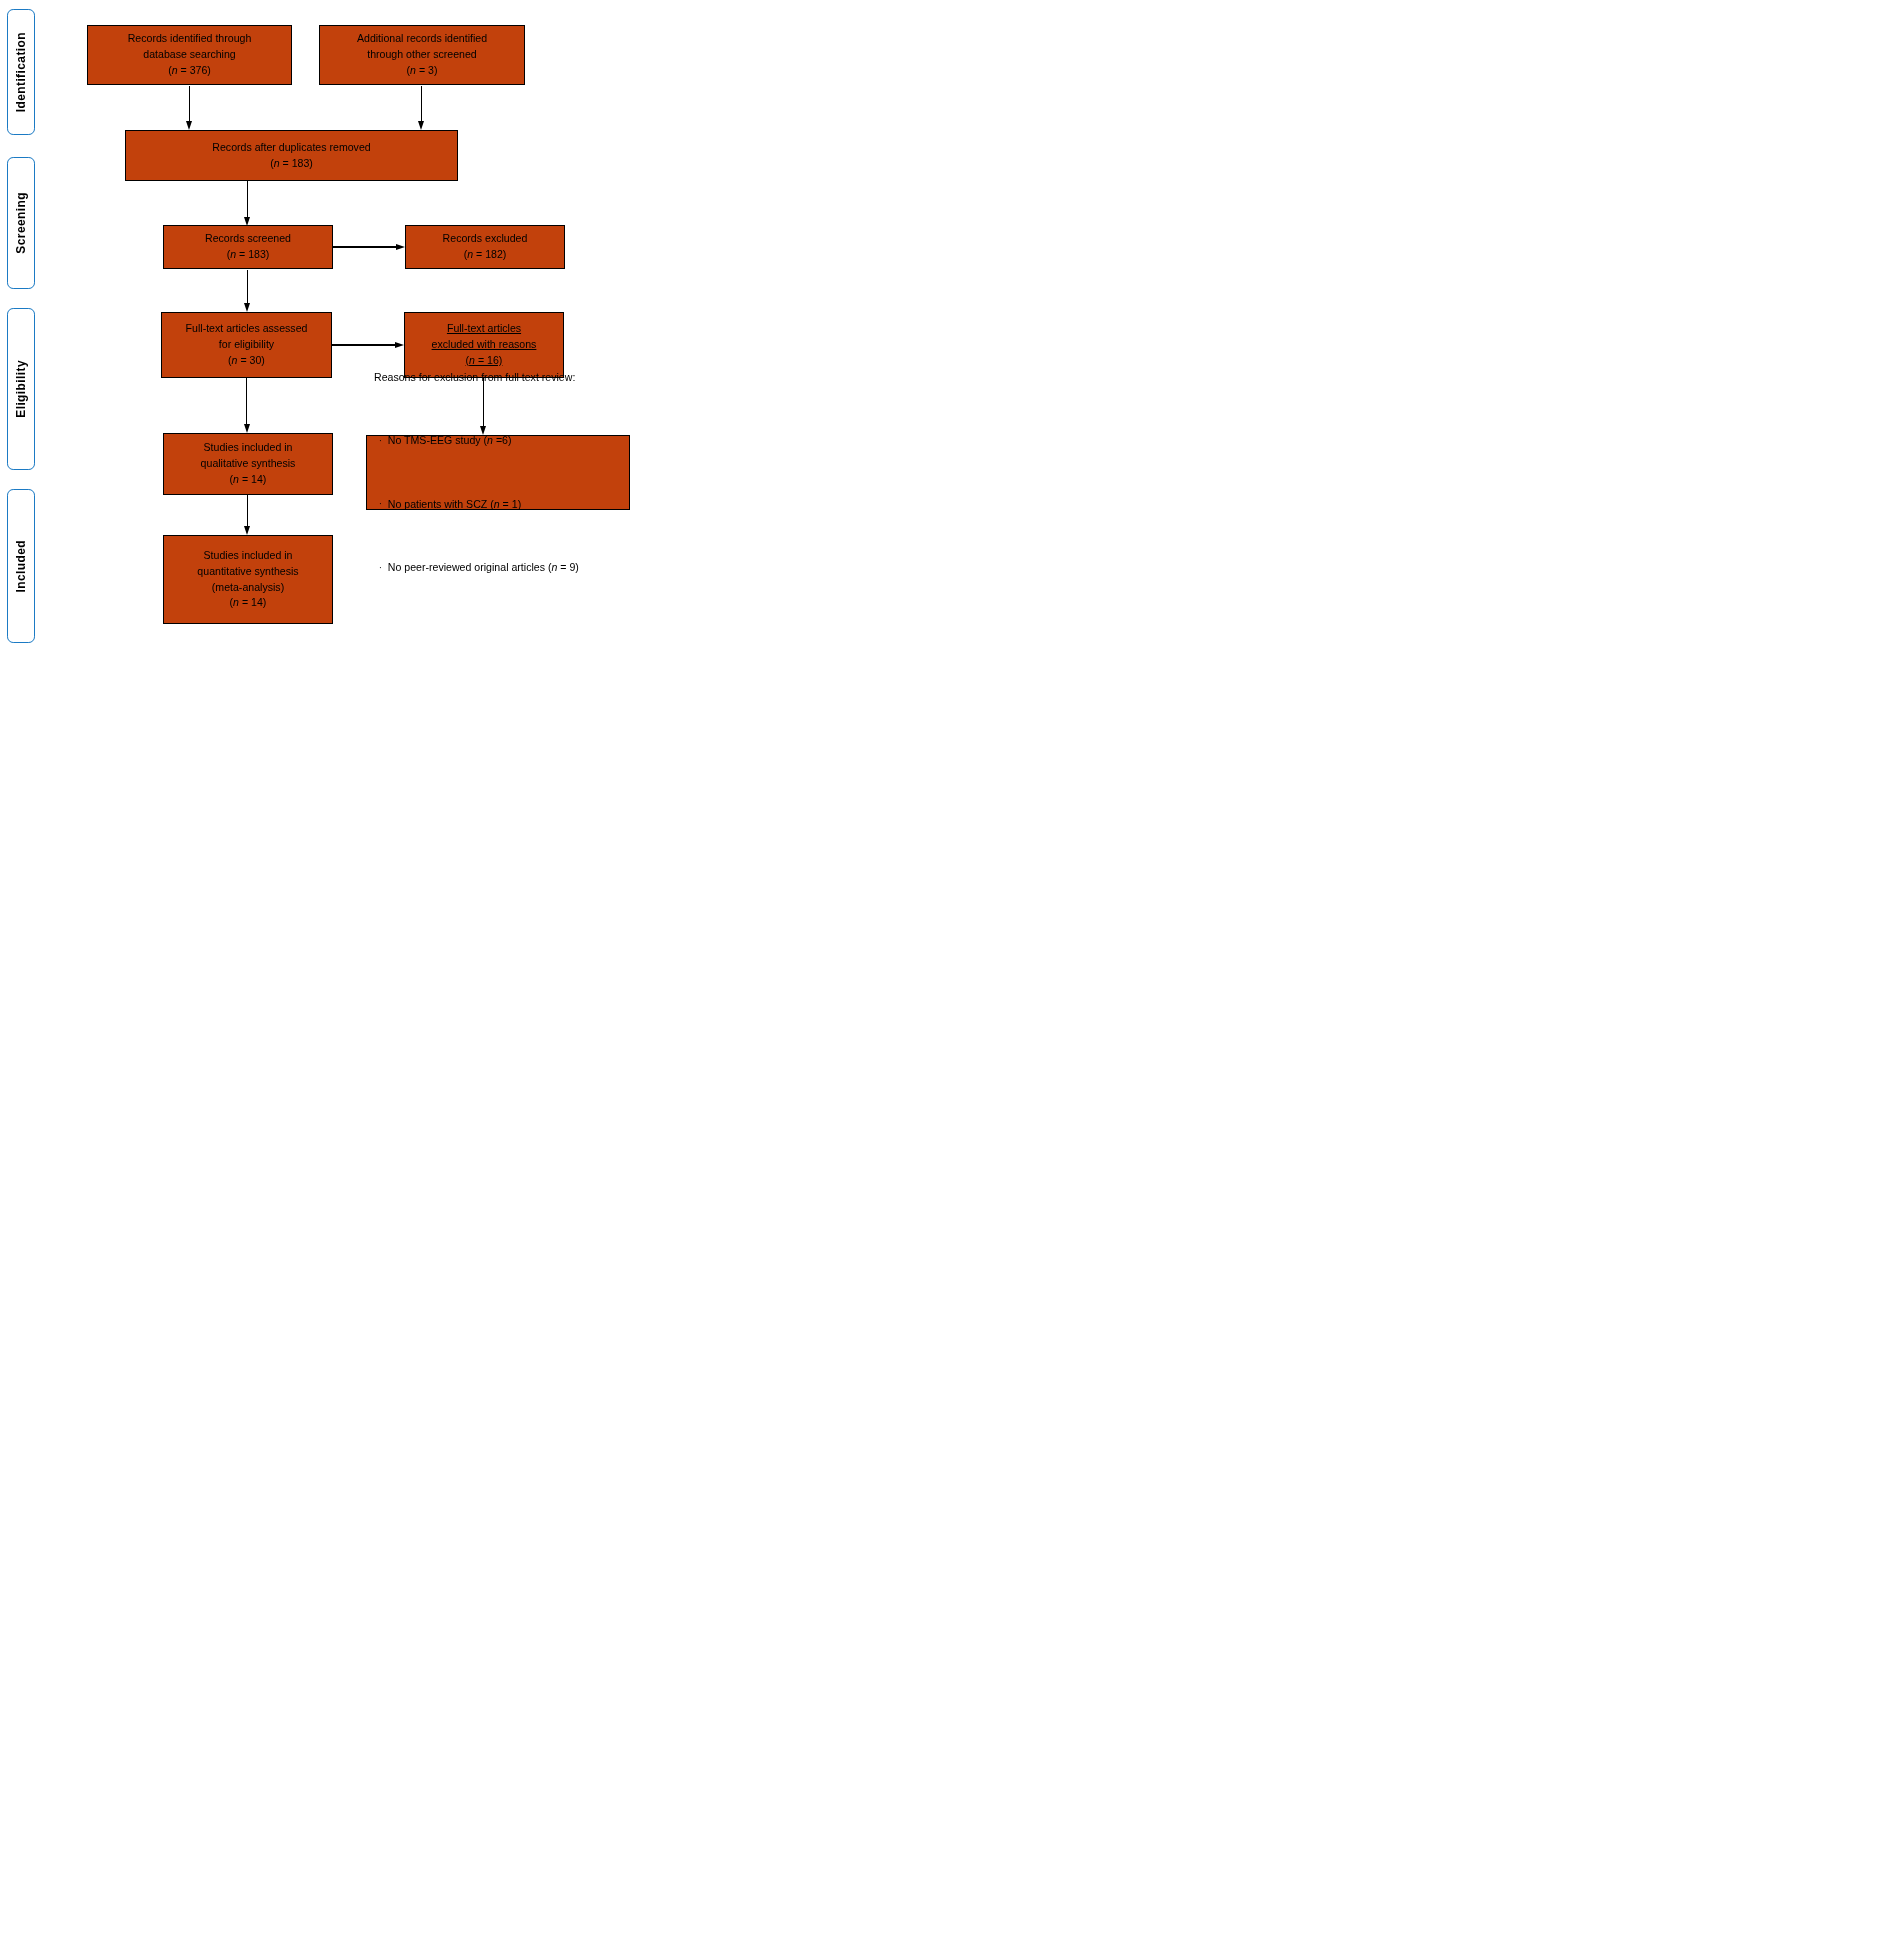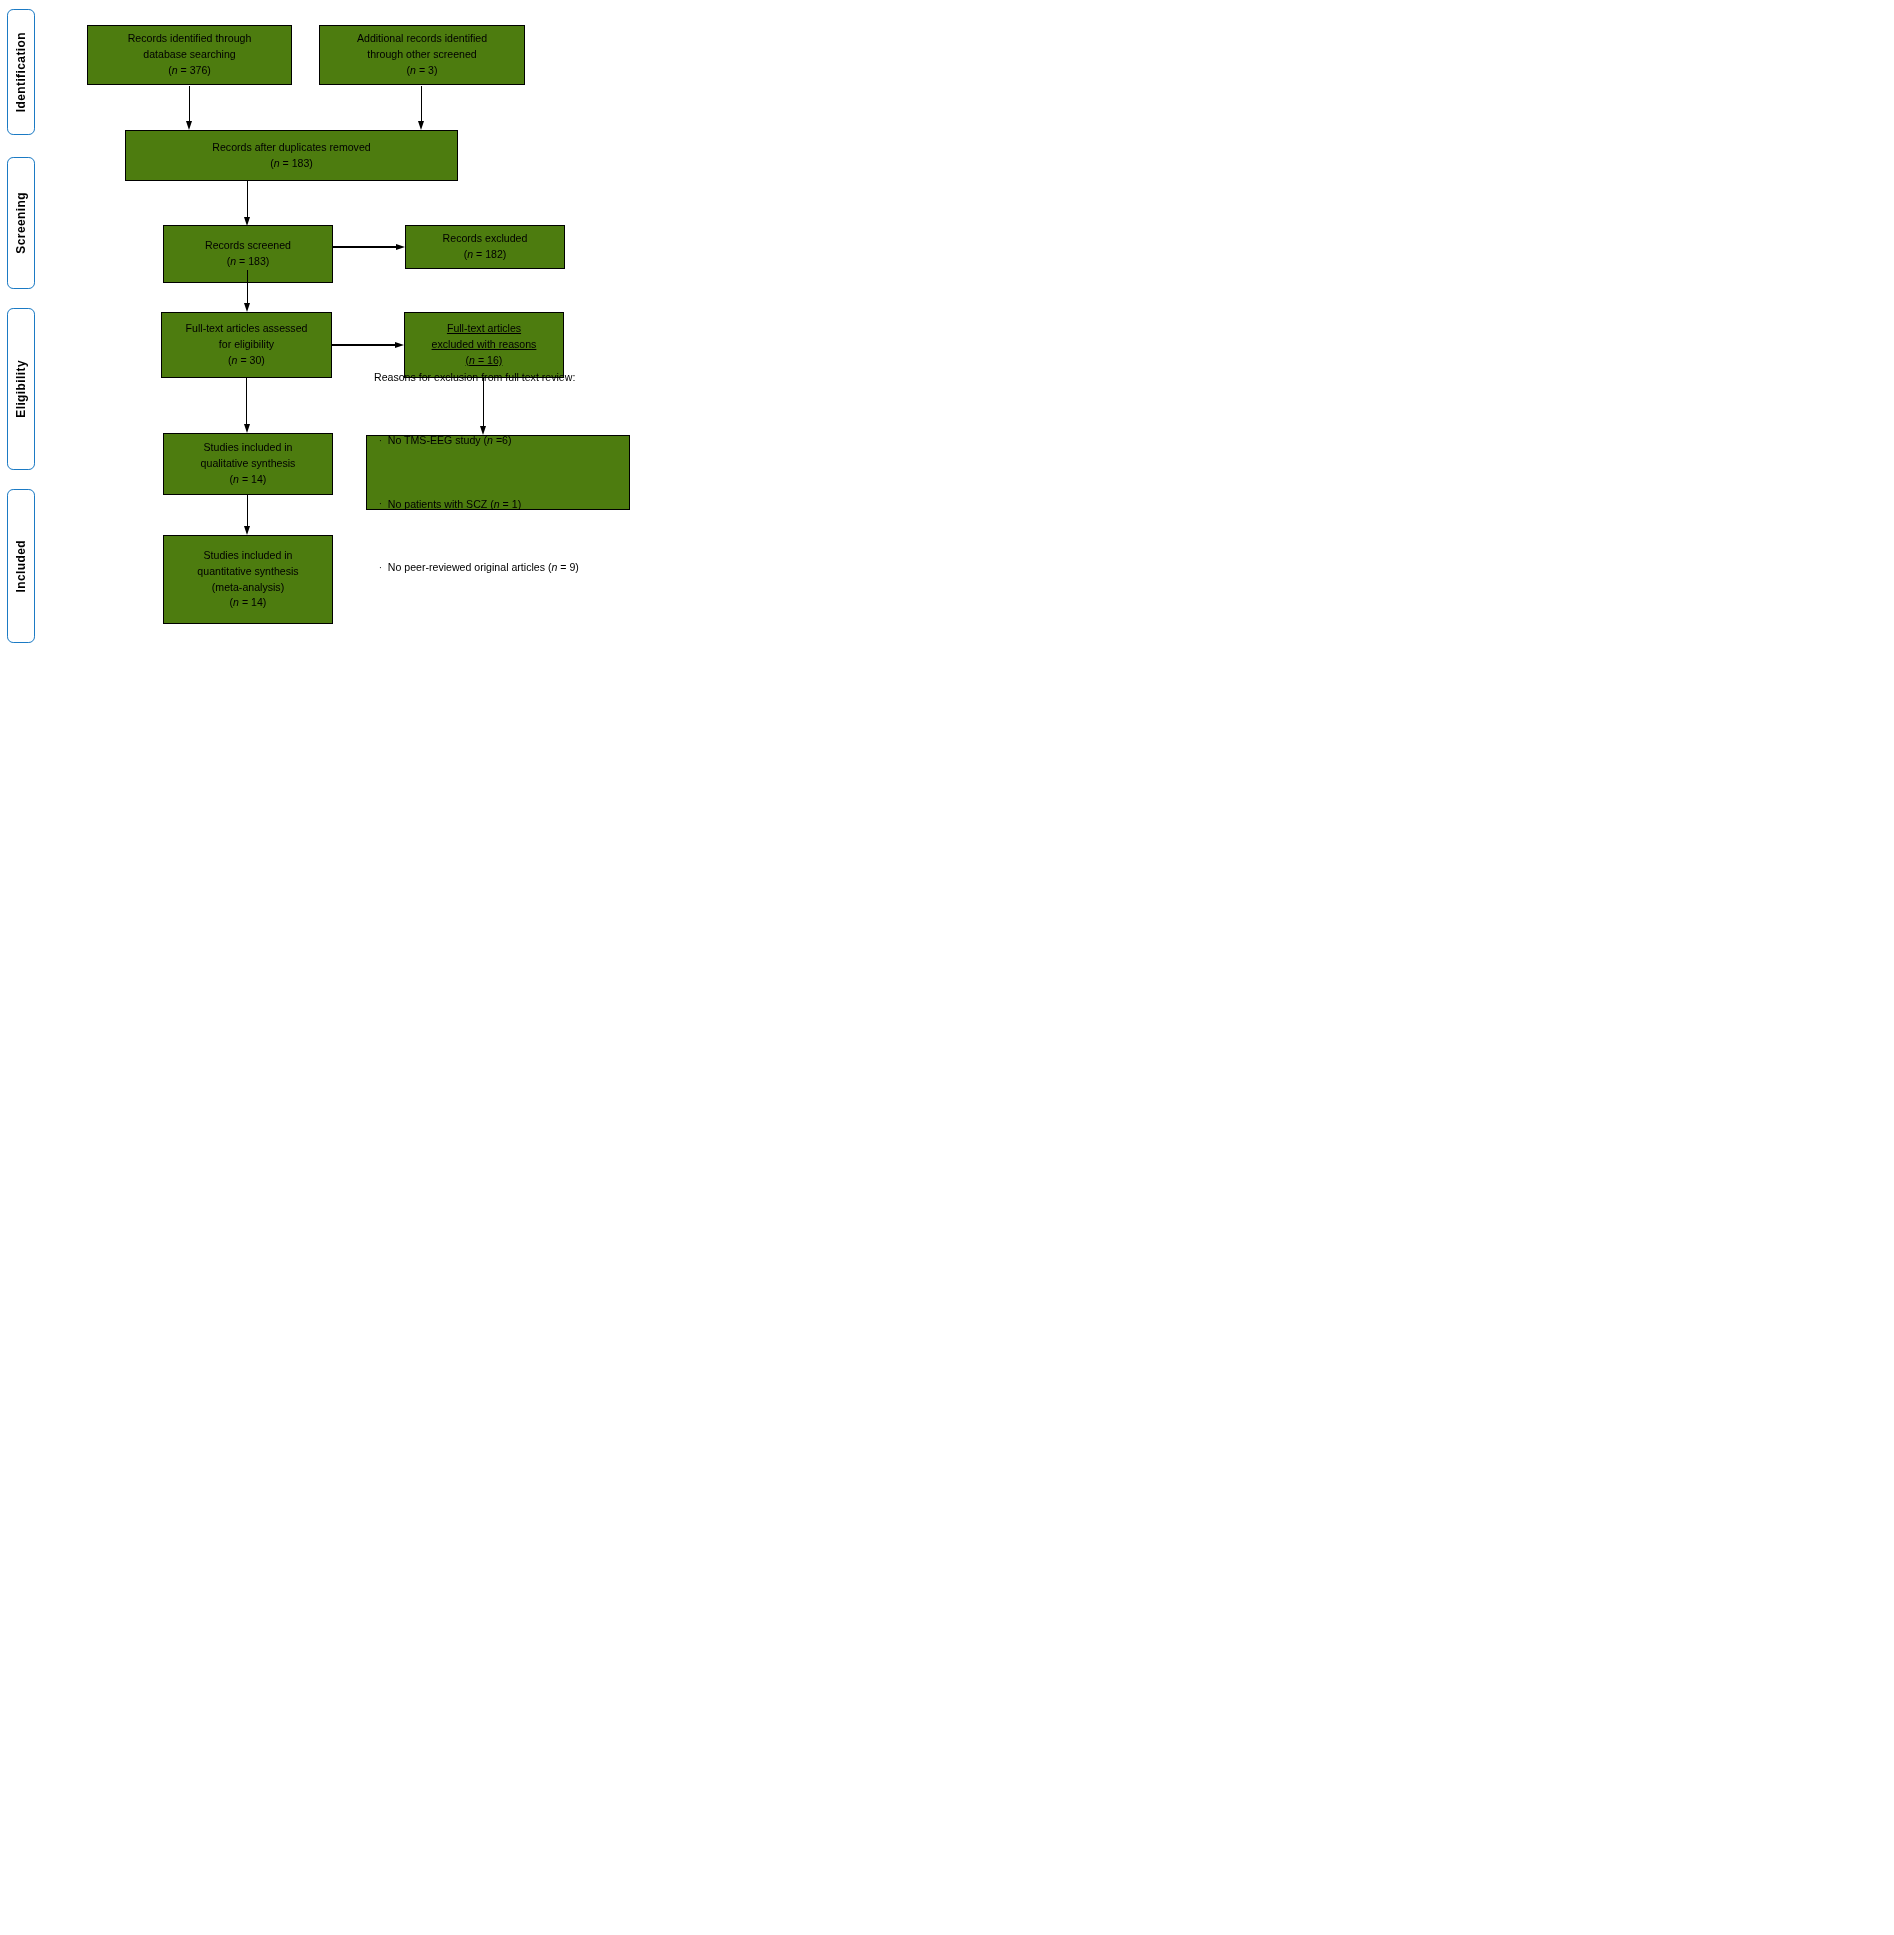--- a/index.html
+++ b/index.html
@@ -35,21 +35,21 @@
     font-weight: bold;
     font-size: 12px;
     letter-spacing: 0.4px;
     white-space: nowrap;
     color: #000000;
   }
   
   .flowbox {
     position: absolute;
     border: 1.3px solid #000000;
-    background: #4d7c0f;
+    background: #c2410c;
     box-sizing: border-box;
     display: flex;
     flex-direction: column;
     align-items: center;
     justify-content: center;
     text-align: center;
     font-size: 10.6px;
     line-height: 1.5;
     color: #000000;
   }
@@ -114,21 +114,21 @@
     <span class="ln">Additional records identified</span>
     <span class="ln">through other screened</span>
     <span class="ln"><span>(</span><i>n</i><span> = 3)</span></span>
   </div>
 
   <div class="flowbox" style="left:125px;top:130px;width:333px;height:51px;">
     <span class="ln">Records after duplicates removed</span>
     <span class="ln"><span>(</span><i>n</i><span> = 183)</span></span>
   </div>
 
-  <div class="flowbox" style="left:163px;top:225px;width:170px;height:58px;">
+  <div class="flowbox" style="left:163px;top:225px;width:170px;height:44px;">
     <span class="ln">Records screened</span>
     <span class="ln"><span>(</span><i>n</i><span> = 183)</span></span>
   </div>
 
   <div class="flowbox" style="left:405px;top:225px;width:160px;height:44px;">
     <span class="ln">Records excluded</span>
     <span class="ln"><span>(</span><i>n</i><span> = 182)</span></span>
   </div>
 
   <div class="flowbox" style="left:161px;top:312px;width:171px;height:66px;">

